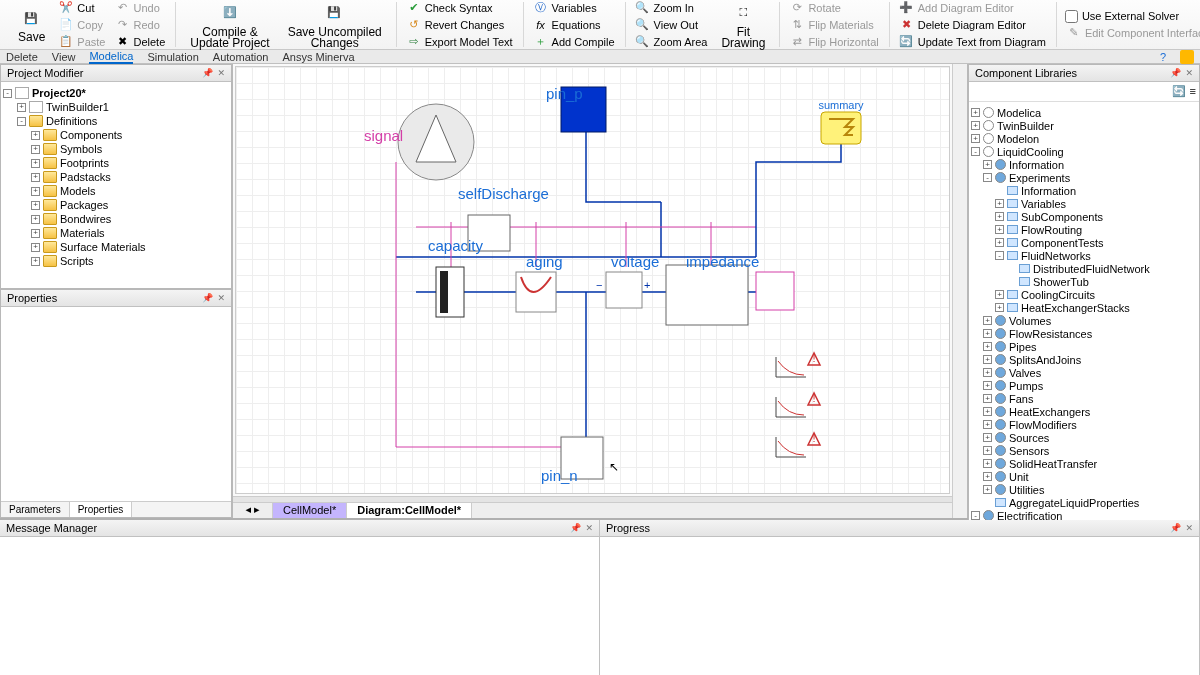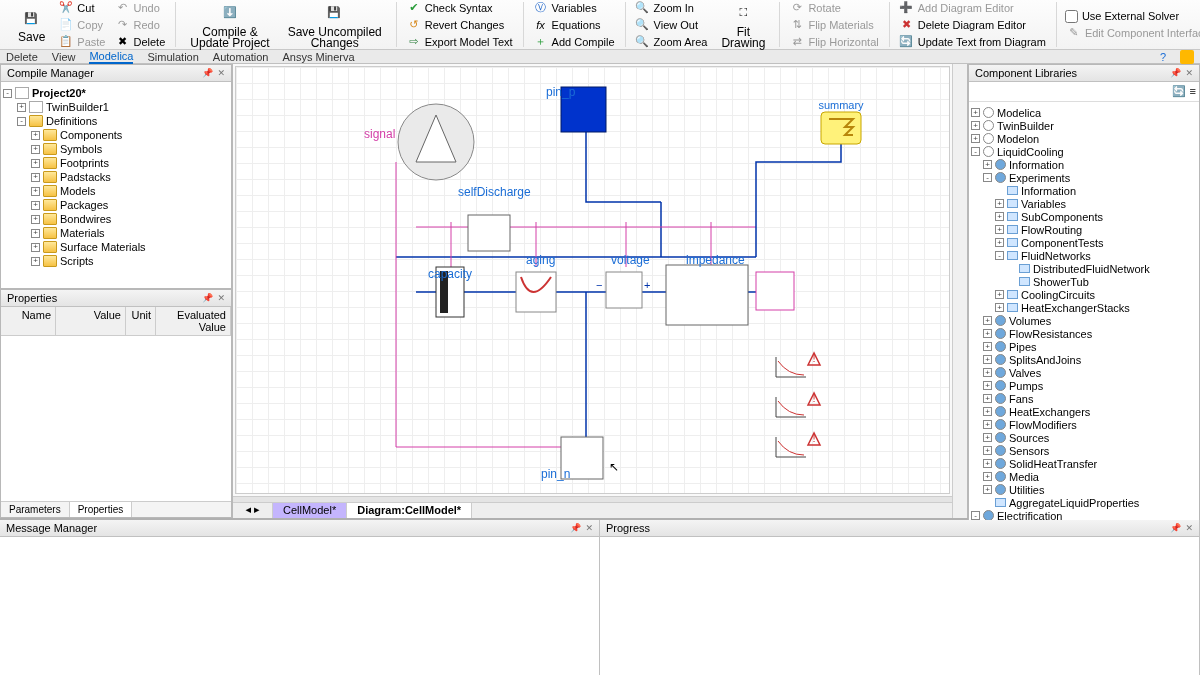--- a/index.html
+++ b/index.html
@@ -31,32 +31,32 @@
 
 .tree { flex: 1; overflow: auto; padding: 4px 2px; font-size: 10px; background: #fff; }
 .tree-node { display: flex; align-items: center; gap: 3px; padding: 1px 0; cursor: pointer; white-space: nowrap; }
 .tree-node .tw { width: 9px; height: 9px; border: 1px solid #888; display: inline-flex; align-items: center; justify-content: center; font-size: 8px; line-height: 8px; color: #444; background: #fff; }
 .tree-node .tw.blank { border: none; }
 .tree-node .fico { width: 14px; height: 12px; display: inline-block; }
 .folder { background: linear-gradient(#ffe89a,#f6c244); border: 1px solid #c99a1c; border-radius: 1px; }
 .proj-ico { background: #fff; border: 1px solid #aaa; position: relative; }
 .lbl-bold { font-weight: bold; }
 
-.proppanel { flex: 1; text-align: right; }
+.proppanel { flex: 1; }
 .prop-head { display: flex; background: #f0f0f0; border-bottom: 1px solid #ccc; font-size: 10px; }
 .prop-head div { border-right: 1px solid #ccc; padding: 2px 4px; }
 .prop-body { flex: 1; background: #fff; }
 .prop-tabs { display: flex; border-top: 1px solid #ccc; background: #f4f4f4; }
 .prop-tabs div { font-size: 10px; padding: 2px 8px; border-right: 1px solid #ccc; cursor: pointer; }
 .prop-tabs .on { background: #fff; }
 
 .canvaswrap { flex: 1; background: #f9f9f9; position: relative; display: flex; flex-direction: column; }
 .canvas { flex: 1; background-image: linear-gradient(#eee 1px,transparent 1px),linear-gradient(90deg,#eee 1px,transparent 1px); background-size: 16px 16px; background-color: #fff; position: relative; margin: 2px; border: 1px solid #ccc; }
 .canvas svg { position: absolute; top: 0; left: 0; }
-.node-lbl { position: absolute; font-size: 12px; color: #1a6dd6; }
+.node-lbl { position: absolute; font-size: 15px; color: #1a6dd6; }
 .tab-strip { height: 16px; background: #eee; border-top: 1px solid #ccc; display: flex; align-items: stretch; font-size: 10px; }
 .tab-strip .tab { padding: 1px 10px; border-right: 1px solid #ccc; cursor: pointer; background: #c4b5fd; }
 .tab-strip .tab.on { background: #fff; font-weight: bold; }
 
 .rightcol { width: 233px; border-left: 1px solid #b8b8b8; display: flex; flex-direction: column; }
 .libtree { flex: 1; overflow: auto; background: #fff; padding: 4px 2px; font-size: 10px; }
 .libtree .tree-node { padding: 0.5px 0; }
 .pkg-ico { width: 11px; height: 11px; border-radius: 50%; border: 1px solid #888; background: #fff; display: inline-block; }
 .pkg-ico.fill { background: #6fa8dc; }
 .cls-ico { width: 11px; height: 9px; background: #d0e6ff; border: 1px solid #6a9fd4; display: inline-block; }
@@ -230,21 +230,21 @@
   <span class="spacer"></span>
   <span style="color:#1a6dd6">?</span>
   <span class="brand"></span>
 </div>
 
 <div class="mainlayout">
 
   <div class="leftcol">
     <div class="panel" style="height:225px">
       <div class="panel-title">
-        <span>Compile Manager</span>
+        <span>Project Modifier</span>
         <span class="pt-spacer"></span>
         <span class="pt-ctrl">📌</span>
         <span class="pt-ctrl">✕</span>
       </div>
       <div class="tree" id="proj-tree">
           <div class="tree-node" style="padding-left: 0px;">
             <span class="tw ">-</span>
             <span class="fico proj-ico"></span>
             <span class="lbl-bold">Project20*</span>
           </div>
@@ -309,26 +309,20 @@
             <span class="">Scripts</span>
           </div>
         </div>
     </div>
     <div class="panel proppanel">
       <div class="panel-title">
         <span>Properties</span>
         <span class="pt-spacer"></span>
         <span class="pt-ctrl">📌</span>
         <span class="pt-ctrl">✕</span>
-      </div>
-      <div class="prop-head">
-        <div style="width:55px">Name</div>
-        <div style="width:70px">Value</div>
-        <div style="width:30px">Unit</div>
-        <div style="flex:1">Evaluated Value</div>
       </div>
       <div class="prop-body"></div>
       <div class="prop-tabs">
         <div>Parameters</div>
         <div class="on">Properties</div>
       </div>
     </div>
   </div>
 
   <div class="canvaswrap">
@@ -382,21 +376,21 @@
         <g transform="translate(540,370)">
           <polyline points="0,0 0,20 30,20" fill="none" stroke="#444"></polyline>
           <path d="M2 4 q10 14 26 14" fill="none" stroke="#c33"></path>
           <polygon points="38,-4 32,8 44,8" fill="none" stroke="#c33" stroke-width="1.5"></polygon>
           <text x="38" y="5" text-anchor="middle" font-size="8" fill="#c33">!</text>
         </g>
       </svg>
       <span class="node-lbl" style="left:310px;top:18px">pin_p</span>
       <span class="node-lbl" style="left:305px;top:400px">pin_n</span>
       <span class="node-lbl" style="left:222px;top:118px">selfDischarge</span>
-      <span class="node-lbl" style="left:192px;top:200px">capacity</span>
+      <span class="node-lbl" style="left:192px;top:170px">capacity</span>
       <span class="node-lbl" style="left:290px;top:186px">aging</span>
       <span class="node-lbl" style="left:375px;top:186px">voltage</span>
       <span class="node-lbl" style="left:450px;top:186px">impedance</span>
       <span class="node-lbl" style="left:128px;top:60px;color:#d43fa8">signal</span>
       <span style="position:absolute;left:373px;top:393px;font-size:12px">↖</span>
     </div>
     <div style="height:6px;background:#e4e4e4;border-top:1px solid #ccc"></div>
     <div class="tab-strip">
       <span style="width:40px;border-right:1px solid #ccc;text-align:center">◂ ▸</span>
       <span class="tab">CellModel*</span>
@@ -554,21 +548,21 @@
             <span>Sensors</span>
           </div>
           <div class="tree-node" style="padding-left: 12px;">
             <span class="tw ">+</span>
             <span class="pkg-ico fill"></span>
             <span>SolidHeatTransfer</span>
           </div>
           <div class="tree-node" style="padding-left: 12px;">
             <span class="tw ">+</span>
             <span class="pkg-ico fill"></span>
-            <span>Media</span>
+            <span>Unit</span>
           </div>
           <div class="tree-node" style="padding-left: 12px;">
             <span class="tw ">+</span>
             <span class="pkg-ico fill"></span>
             <span>Utilities</span>
           </div>
           <div class="tree-node" style="padding-left: 12px;">
             <span class="tw blank"> </span>
             <span class="cls-ico"></span>
             <span>AggregateLiquidProperties</span>

